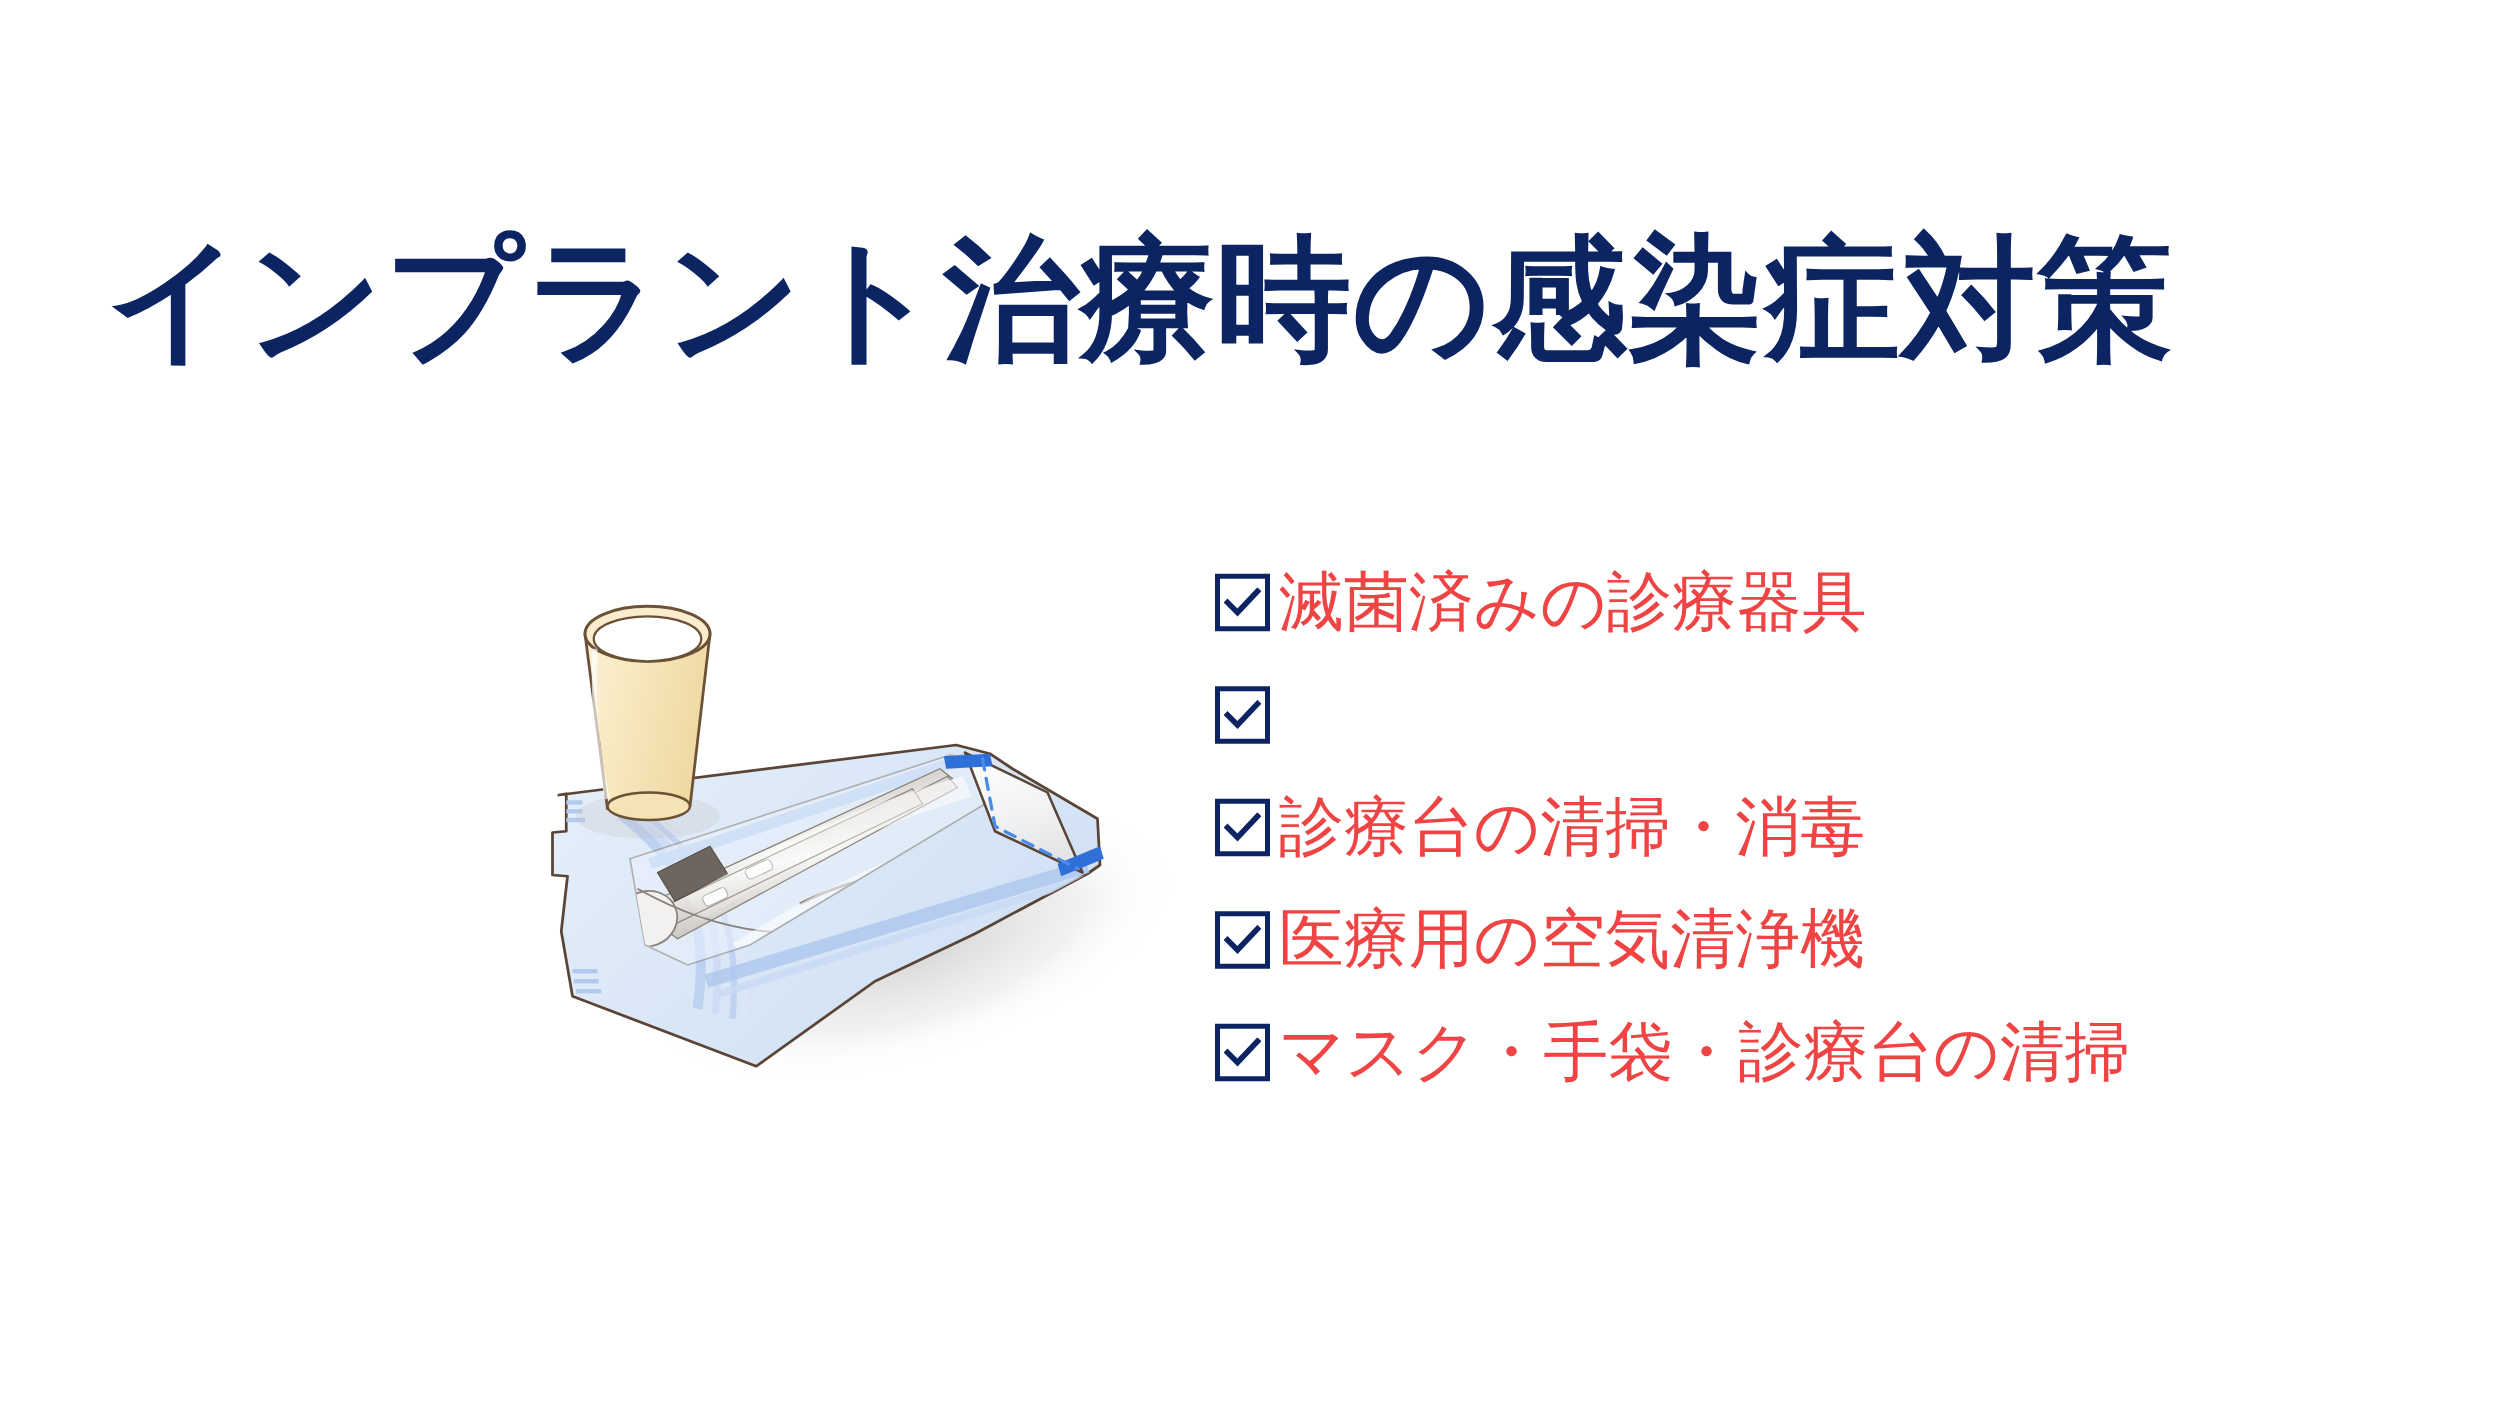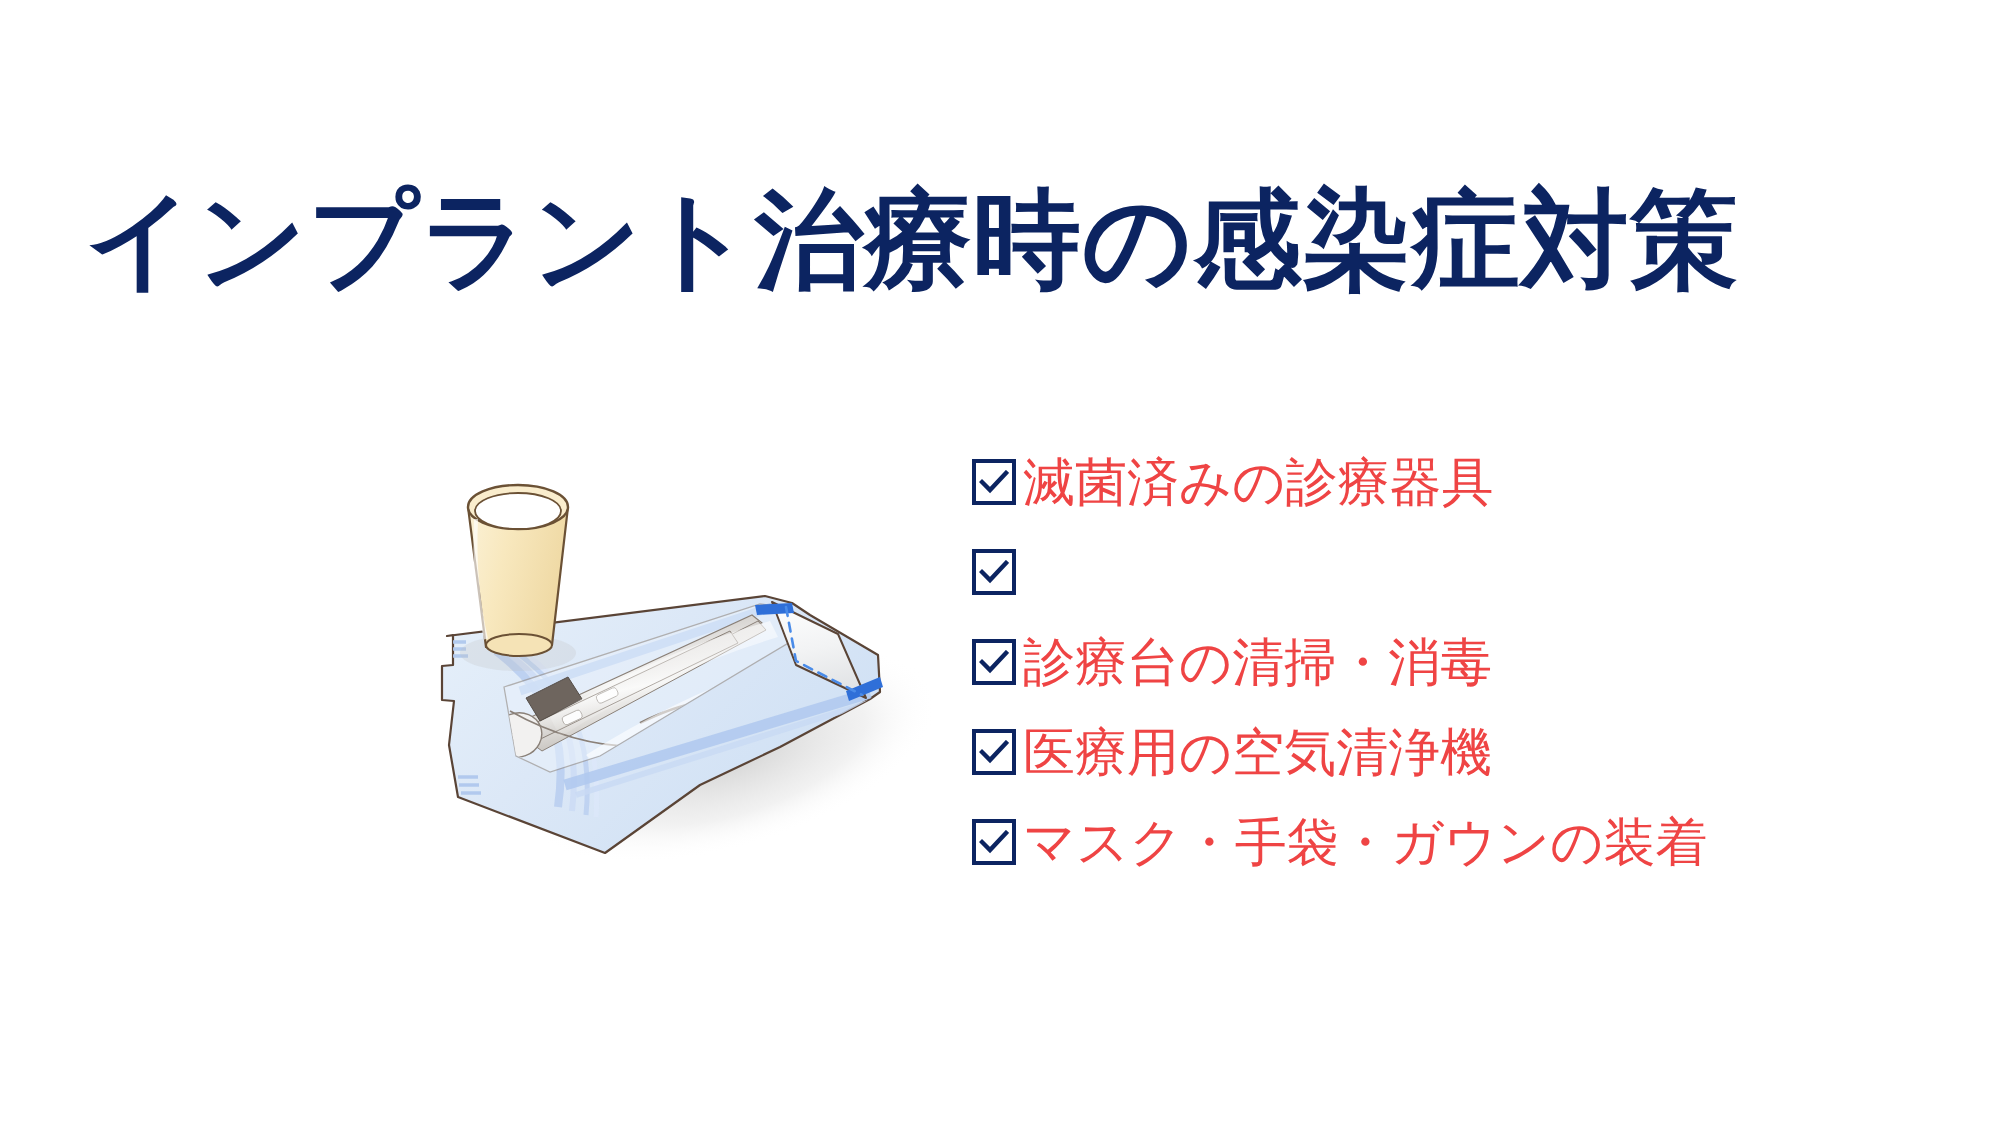--- a/index.html
+++ b/index.html
@@ -232,17 +232,17 @@
       </span>
       <span class="check-label">医療用の空気清浄機</span>
     </div>
 
     <div class="check-row">
       <span class="check-box">
         <svg width="30" height="24" viewBox="0 0 30 24" aria-hidden="true">
           <polyline points="3,12 11,20 27,3" fill="none" stroke="#0C2461" stroke-width="4.4" stroke-linecap="square" stroke-linejoin="miter"></polyline>
         </svg>
       </span>
-      <span class="check-label">マスク・手袋・ガウンの装着</span>
+      <span class="check-label">マスク・手袋・診療台の清掃</span>
     </div>
 
   </div>
 </div>
 
 </body></html>

